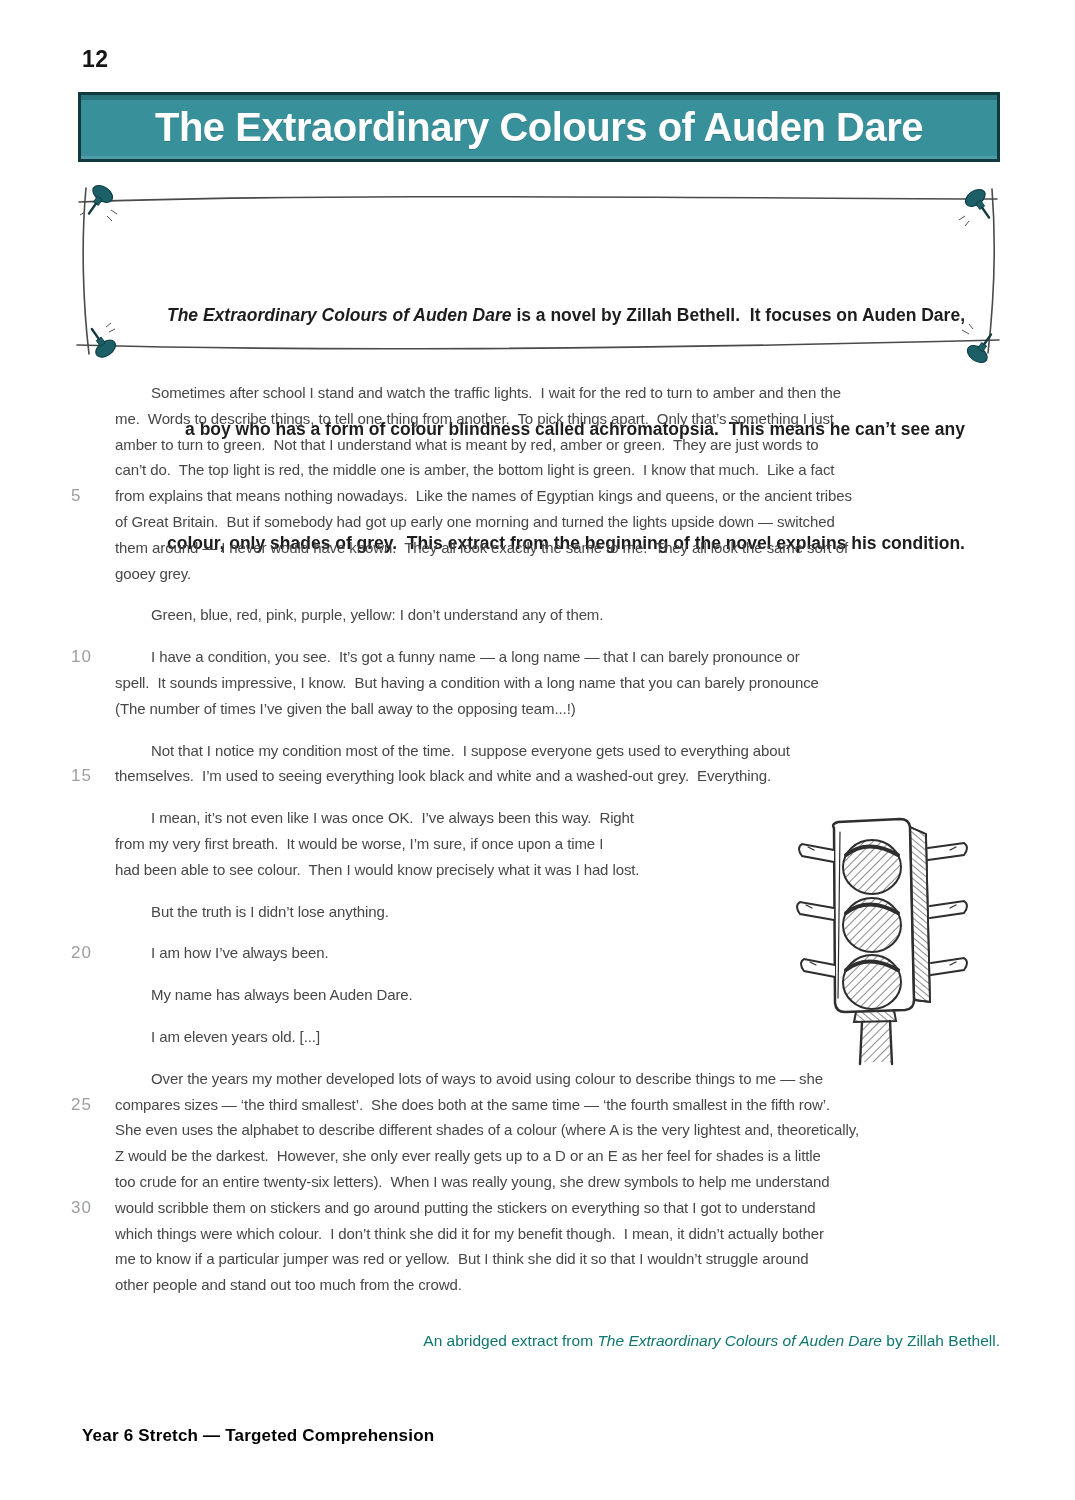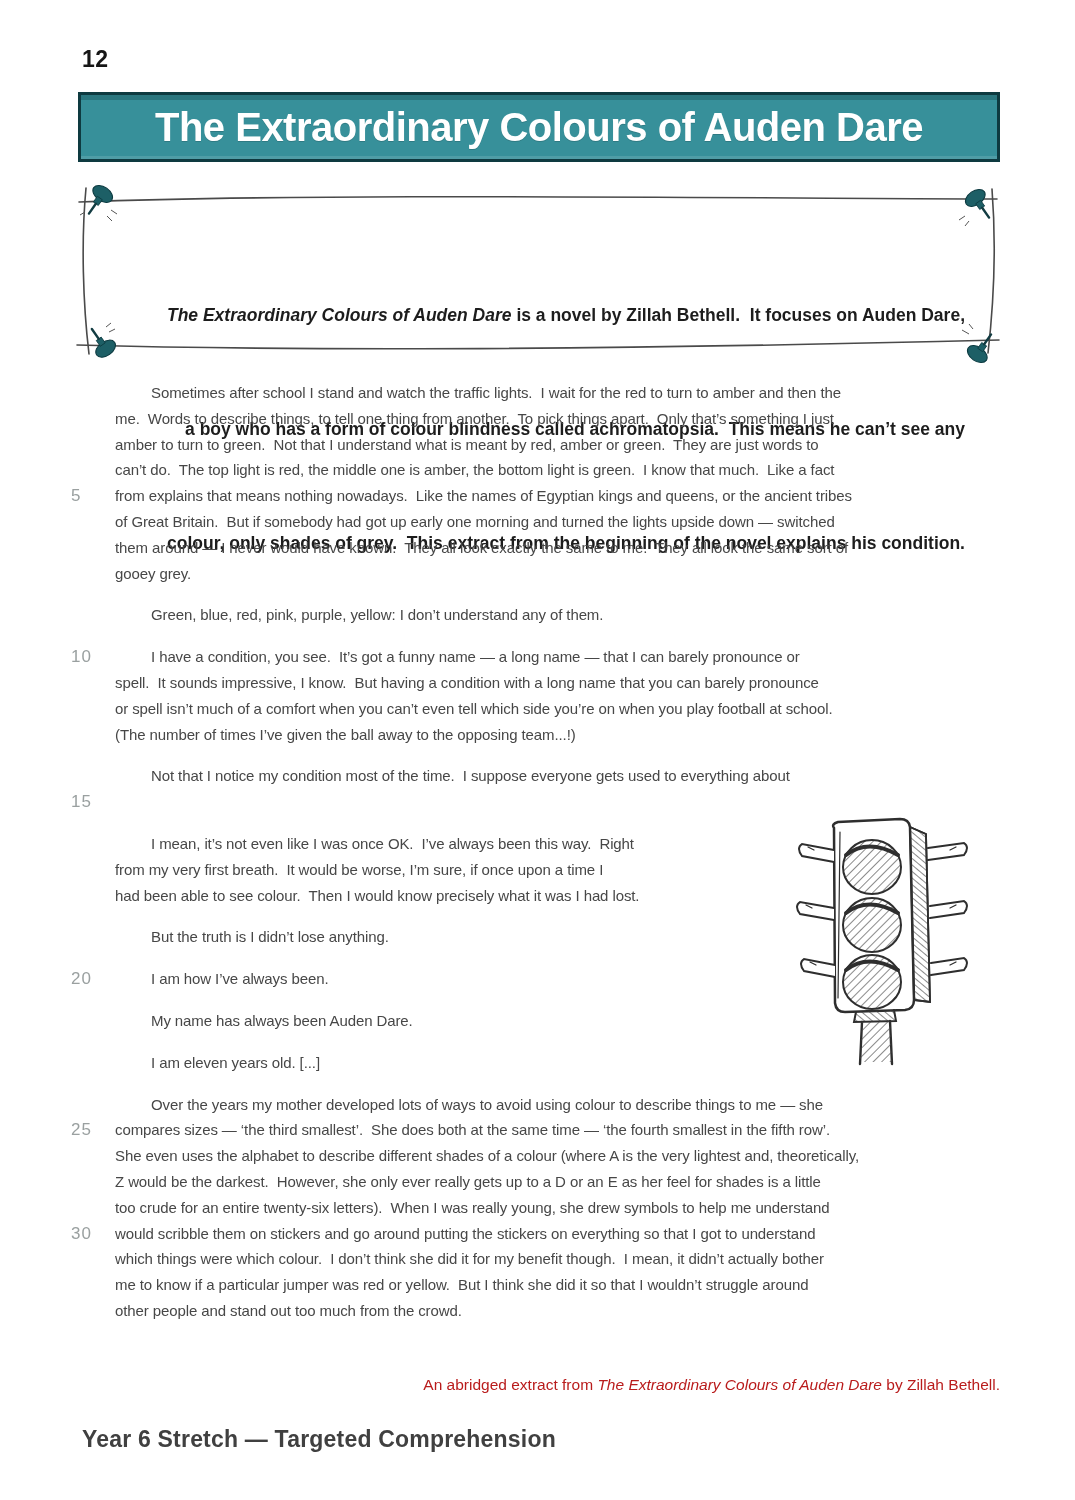--- a/index.html
+++ b/index.html
@@ -39,25 +39,25 @@
   .xline{
     position:relative;height:25.8px;line-height:25.8px;white-space:pre;
   }
   .xline.first span.txt{padding-left:36px;}
   .gutter{
     position:absolute;left:-44px;top:0;width:34px;text-align:left;
     color:#9aa0a0;font-size:17px;letter-spacing:1px;
   }
   .traffic-light{position:absolute;left:768px;top:810px;width:248px;height:258px;}
   .attribution{
-    position:absolute;right:75px;top:1376px;font-size:15.5px;color:#b91c1c;white-space:pre;
+    position:absolute;right:75px;top:1332px;font-size:15.5px;color:#0f766e;white-space:pre;
   }
   .attribution .ital{font-style:italic;}
   .footer-left{
-    position:absolute;left:82px;top:1426px;font-size:23px;font-weight:bold;color:#404040;
+    position:absolute;left:82px;top:1426px;font-size:17px;font-weight:bold;color:#000000;
     letter-spacing:0.2px;white-space:pre;
   }
   .footer-right{
     position:absolute;right:85px;top:1498px;font-size:23px;font-weight:bold;color:#101010;
     letter-spacing:0.2px;white-space:pre;
   }
 </style>
 </head>
 <body>
 
@@ -140,26 +140,25 @@
         <div class="xline"><span class="txt">of Great Britain.  But if somebody had got up early one morning and turned the lights upside down — switched</span></div>
         <div class="xline"><span class="txt">them around — I never would have known.  They all look exactly the same to me.  They all look the same sort of</span></div>
         <div class="xline"><span class="txt">gooey grey.</span></div>
       </div>
       <div class="para">
         <div class="xline first"><span class="txt">Green, blue, red, pink, purple, yellow: I don’t understand any of them.</span></div>
       </div>
       <div class="para">
         <div class="xline first"><span class="gutter">10</span><span class="txt">I have a condition, you see.  It’s got a funny name — a long name — that I can barely pronounce or</span></div>
         <div class="xline"><span class="txt">spell.  It sounds impressive, I know.  But having a condition with a long name that you can barely pronounce</span></div>
-        <div class="xline"><span class="txt">or spell isn’t much of a comfort when you can’t even tell which side you’re on when you play football at school.</span></div>
         <div class="xline"><span class="txt">(The number of times I’ve given the ball away to the opposing team...!)</span></div>
       </div>
       <div class="para">
         <div class="xline first"><span class="txt">Not that I notice my condition most of the time.  I suppose everyone gets used to everything about</span></div>
-        <div class="xline"><span class="gutter">15</span></div>
+        <div class="xline"><span class="gutter">15</span><span class="txt">themselves.  I’m used to seeing everything look black and white and a washed-out grey.  Everything.</span></div>
       </div>
       <div class="para">
         <div class="xline first"><span class="txt">I mean, it’s not even like I was once OK.  I’ve always been this way.  Right</span></div>
         <div class="xline"><span class="txt">from my very first breath.  It would be worse, I’m sure, if once upon a time I</span></div>
         <div class="xline"><span class="txt">had been able to see colour.  Then I would know precisely what it was I had lost.</span></div>
       </div>
       <div class="para">
         <div class="xline first"><span class="txt">But the truth is I didn’t lose anything.</span></div>
       </div>
       <div class="para">

